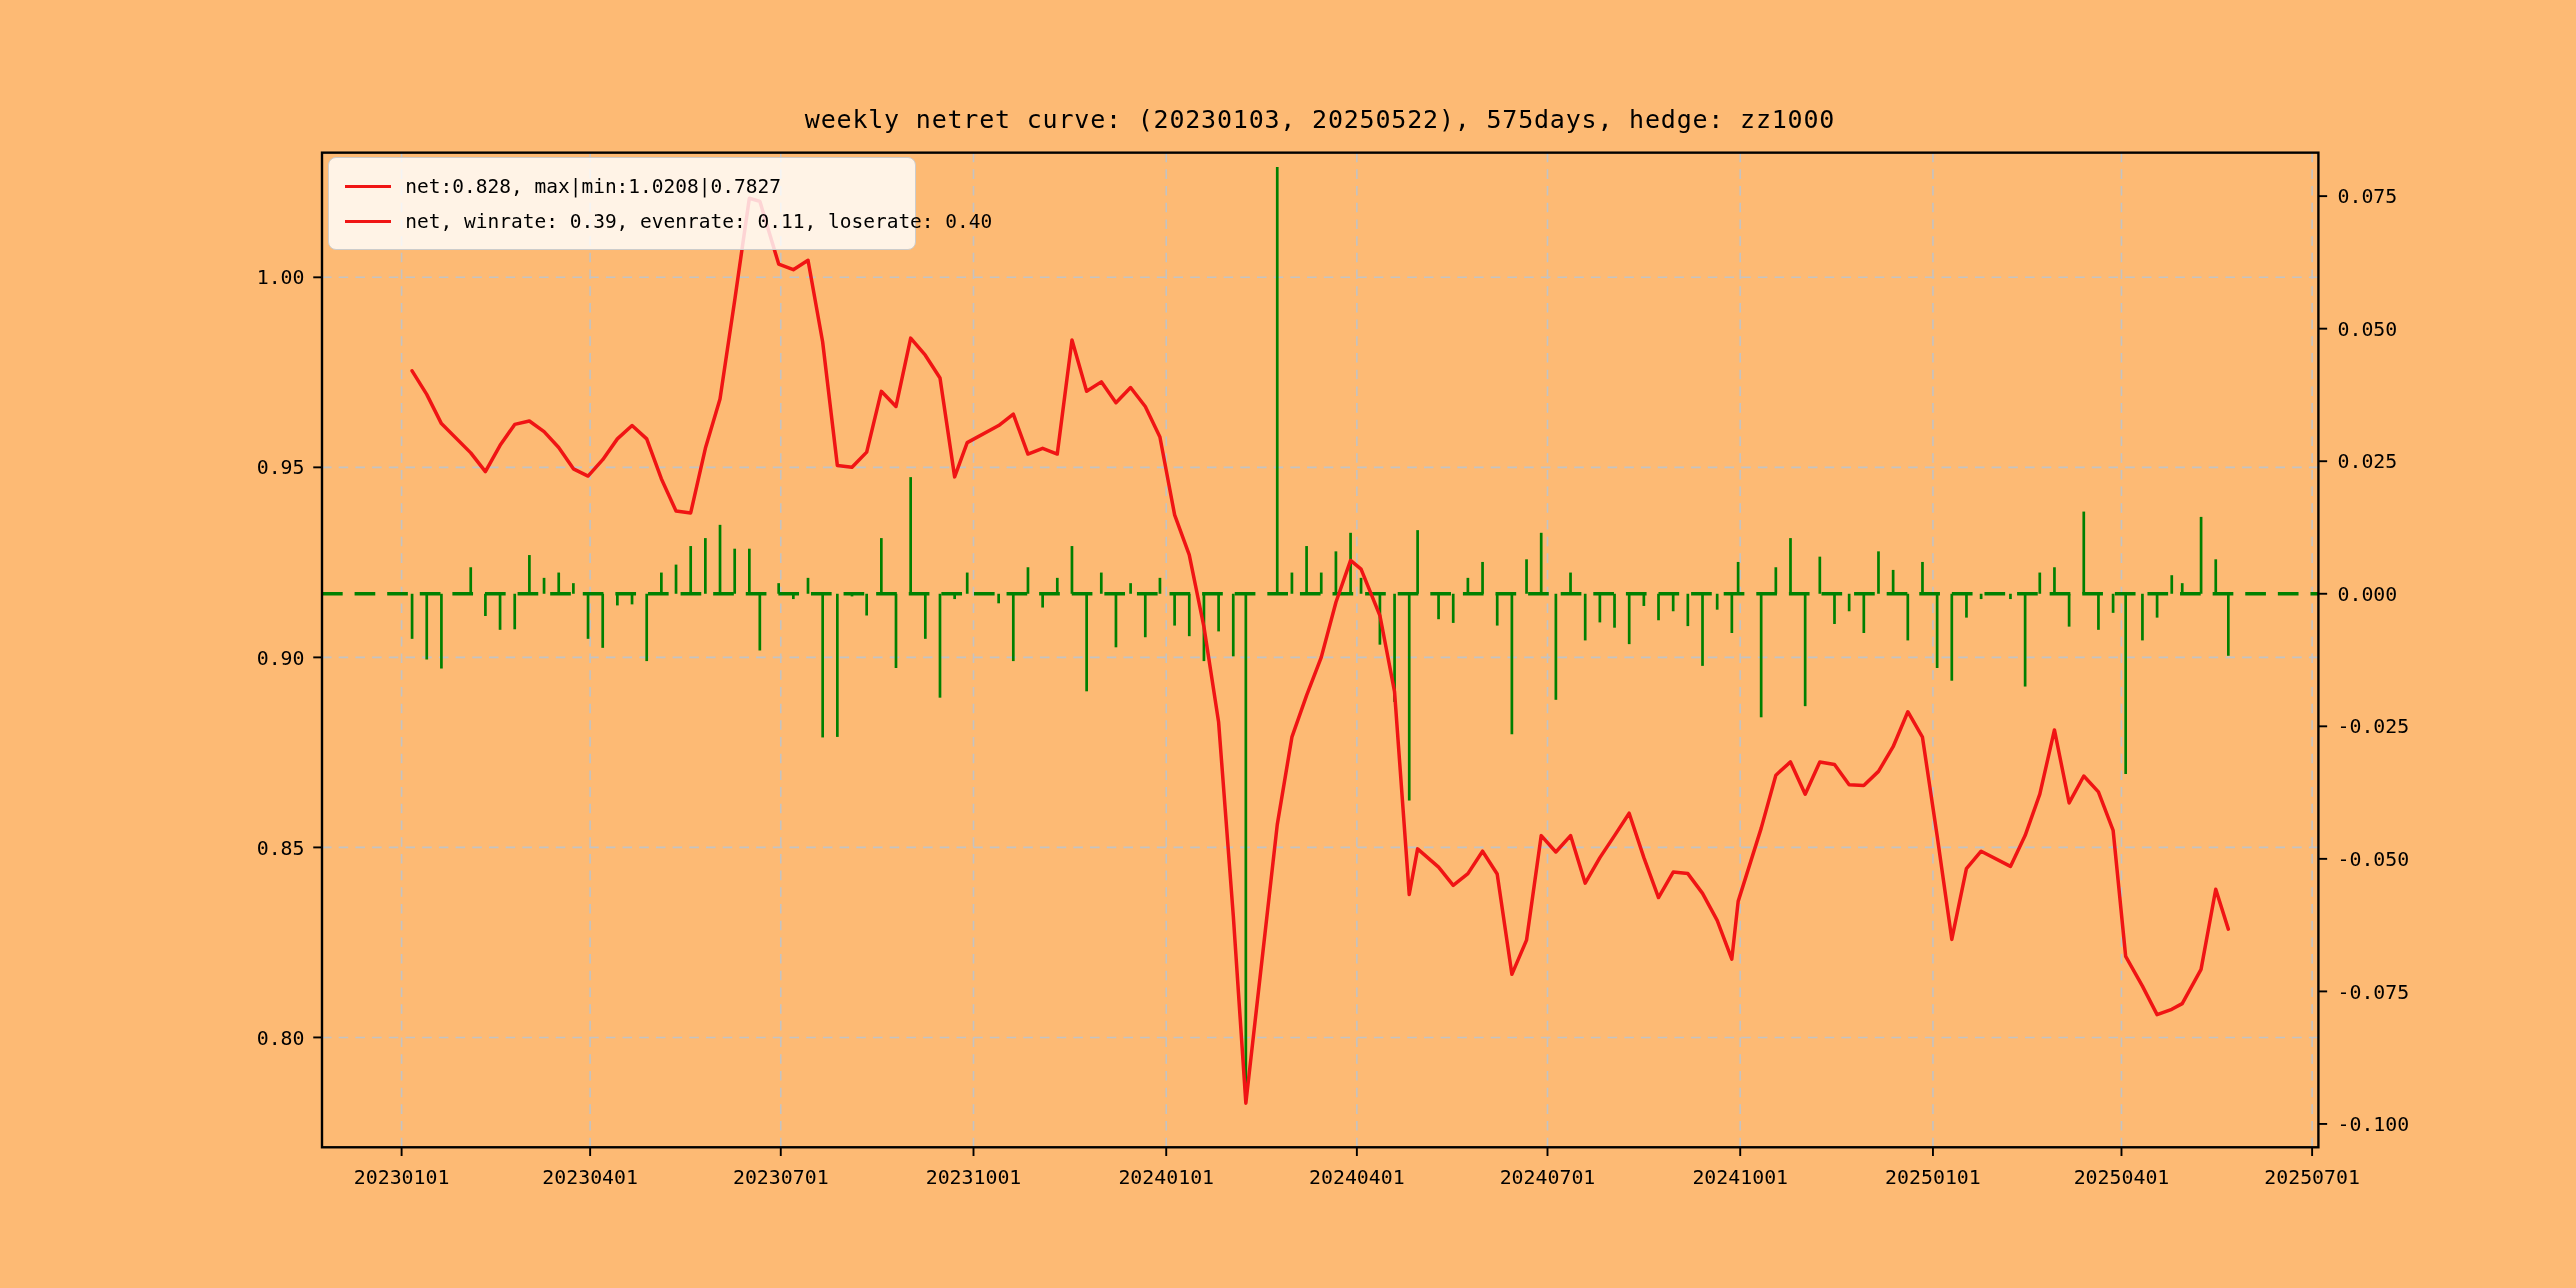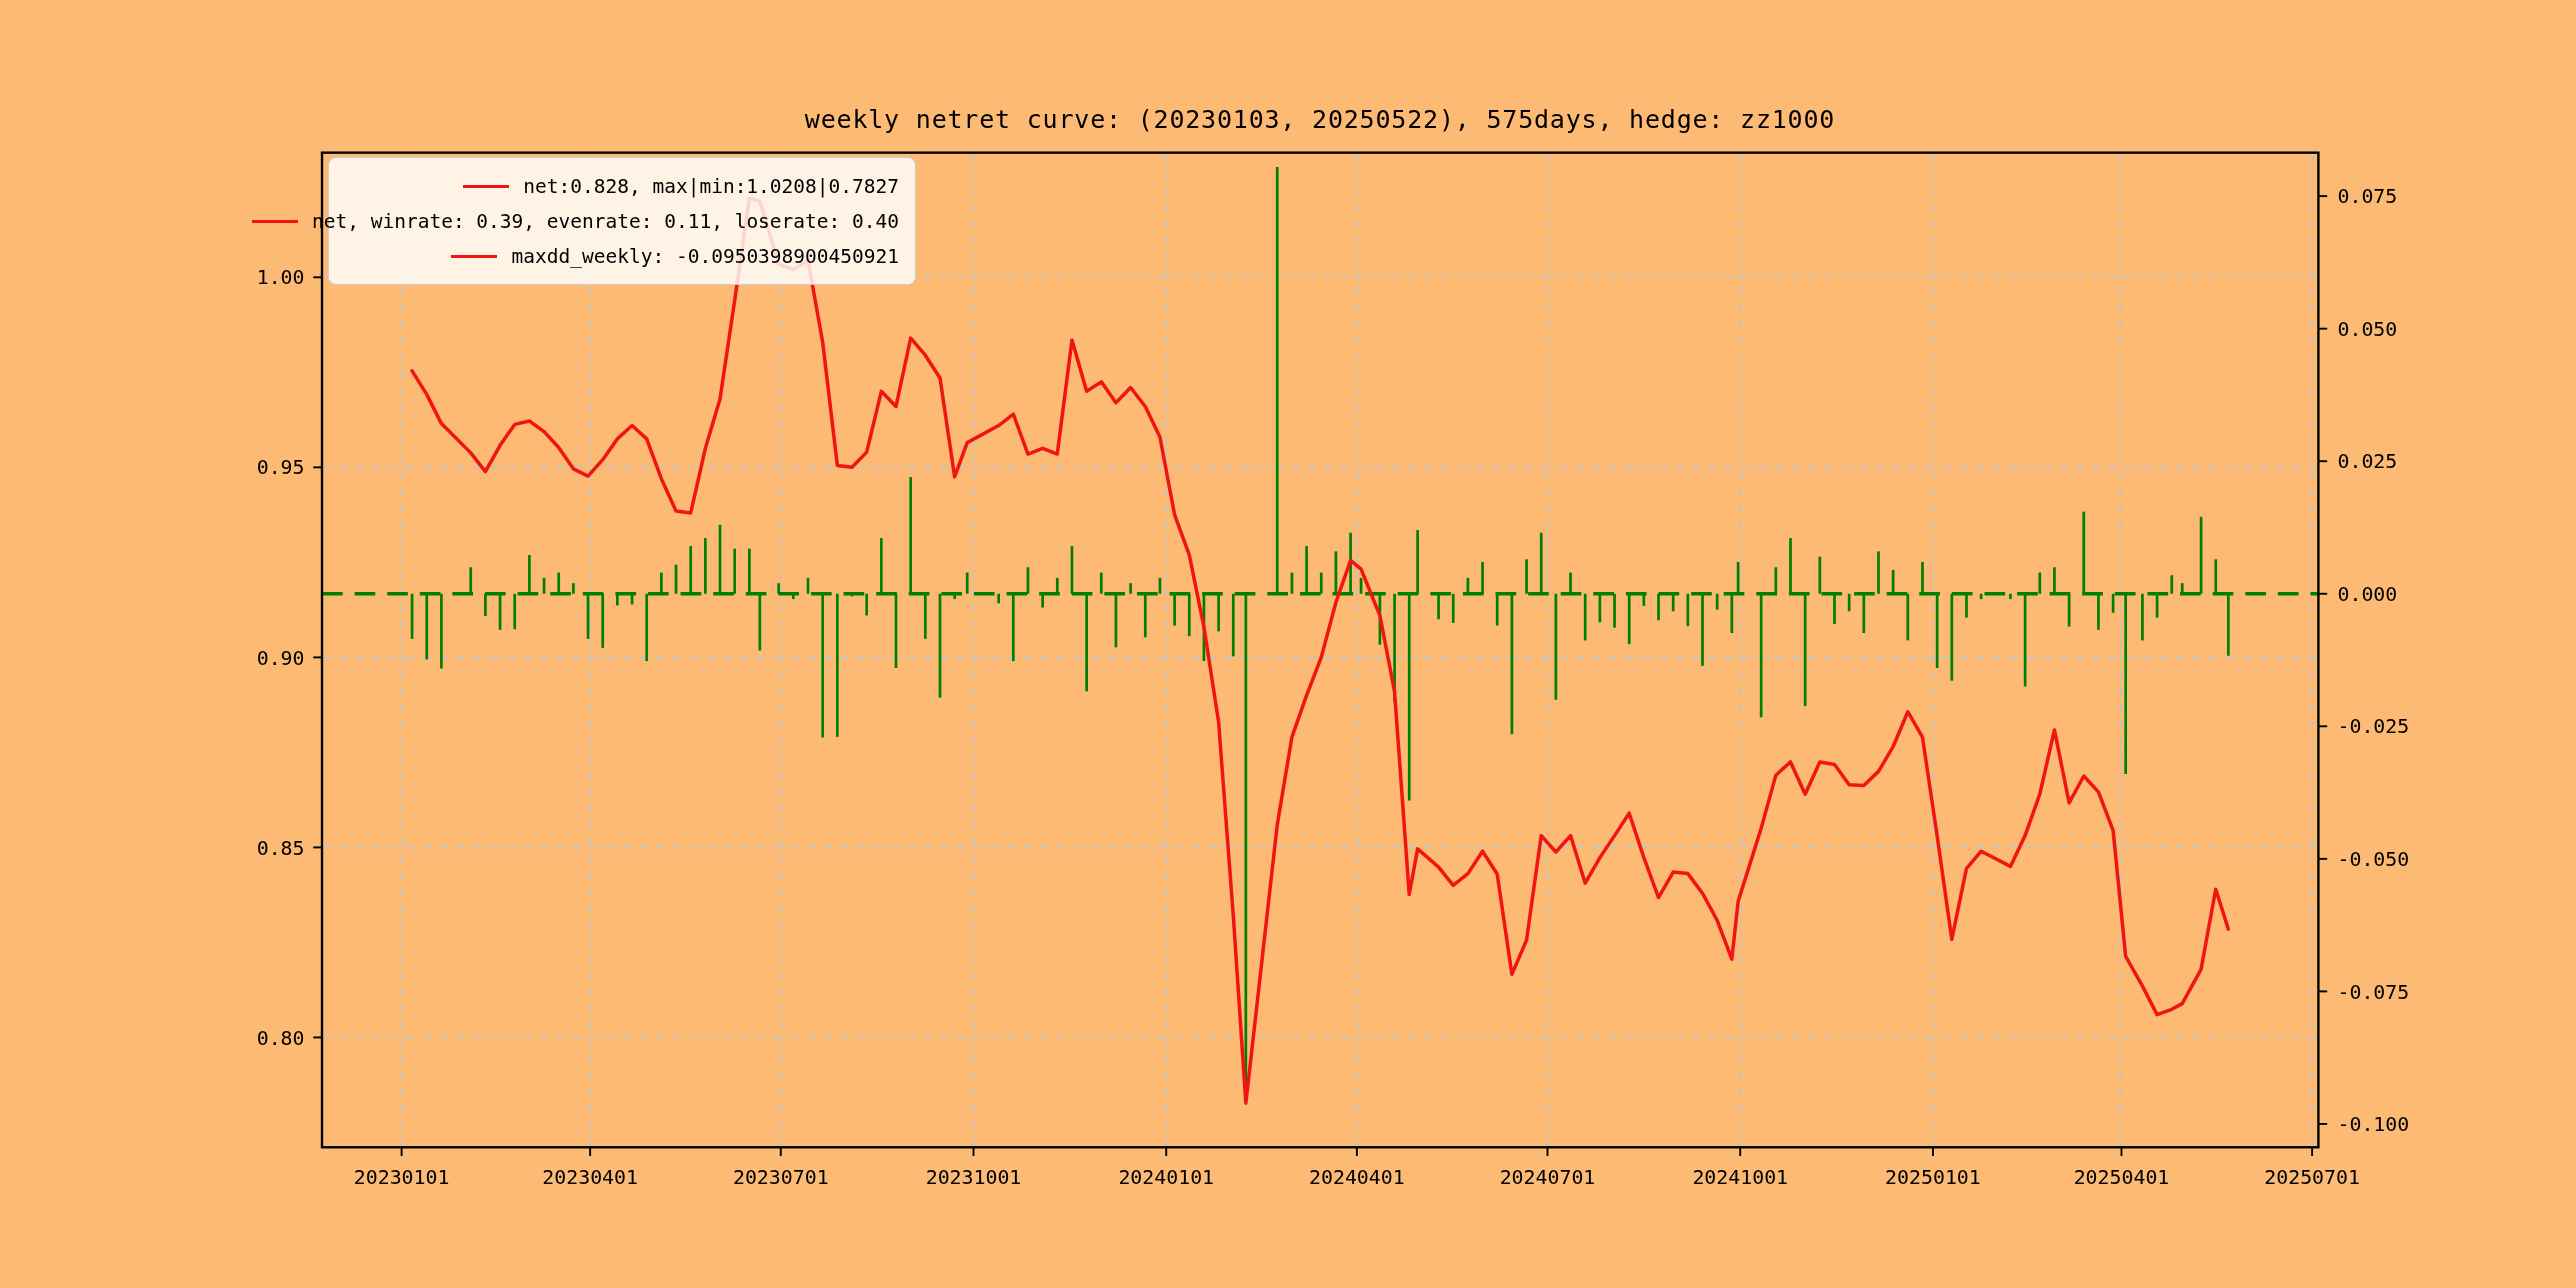--- a/index.html
+++ b/index.html
@@ -4,21 +4,21 @@
 <style>
   html,body{margin:0;padding:0;background:#ffffff;width:2576px;height:1288px;overflow:hidden;}
   .figure{position:relative;width:2576px;height:1288px;background:#fdba74;
           font-family:"DejaVu Sans Mono", monospace;color:#000;}
   .chart-title{position:absolute;left:322px;top:105px;width:1996px;text-align:center;
                font-size:25px;font-weight:500;letter-spacing:0.8px;white-space:pre;}
   svg{position:absolute;left:0;top:0;}
   .legend{position:absolute;left:328px;top:157px;width:588px;box-sizing:border-box;
           background:rgba(255,255,255,0.82);border:1.6px solid #cccccc;border-radius:8px;
           padding:11px 16px 9.5px 16px;z-index:5;}
-  .legend-row{display:flex;align-items:center;height:35px;justify-content:flex-end;}
+  .legend-row{display:flex;align-items:center;height:35px;}
   .legend-swatch{display:inline-block;width:46px;height:0;border-top:3.2px solid #f01414;
                  margin-right:14.3px;flex:0 0 auto;}
   .legend-label{font-size:19.5px;white-space:pre;}
 </style>
 </head>
 <body>
 
 <div class="figure">
   <div class="chart-title">weekly netret curve: (20230103, 20250522), 575days, hedge: zz1000</div>
 
@@ -215,19 +215,15 @@
 
   <div class="legend">
     <div class="legend-row">
       <span class="legend-swatch" style="border-top-color: rgb(240, 20, 20);"></span>
       <span class="legend-label">net:0.828, max|min:1.0208|0.7827</span>
     </div>
     <div class="legend-row">
       <span class="legend-swatch" style="border-top-color: rgb(240, 20, 20);"></span>
       <span class="legend-label">net, winrate: 0.39, evenrate: 0.11, loserate: 0.40</span>
     </div>
-    <div class="legend-row">
-      <span class="legend-swatch" style="border-top-color: rgb(240, 20, 20);"></span>
-      <span class="legend-label">maxdd_weekly: -0.0950398900450921</span>
-    </div>
   </div>
 </div>
 
 
 </body></html>

